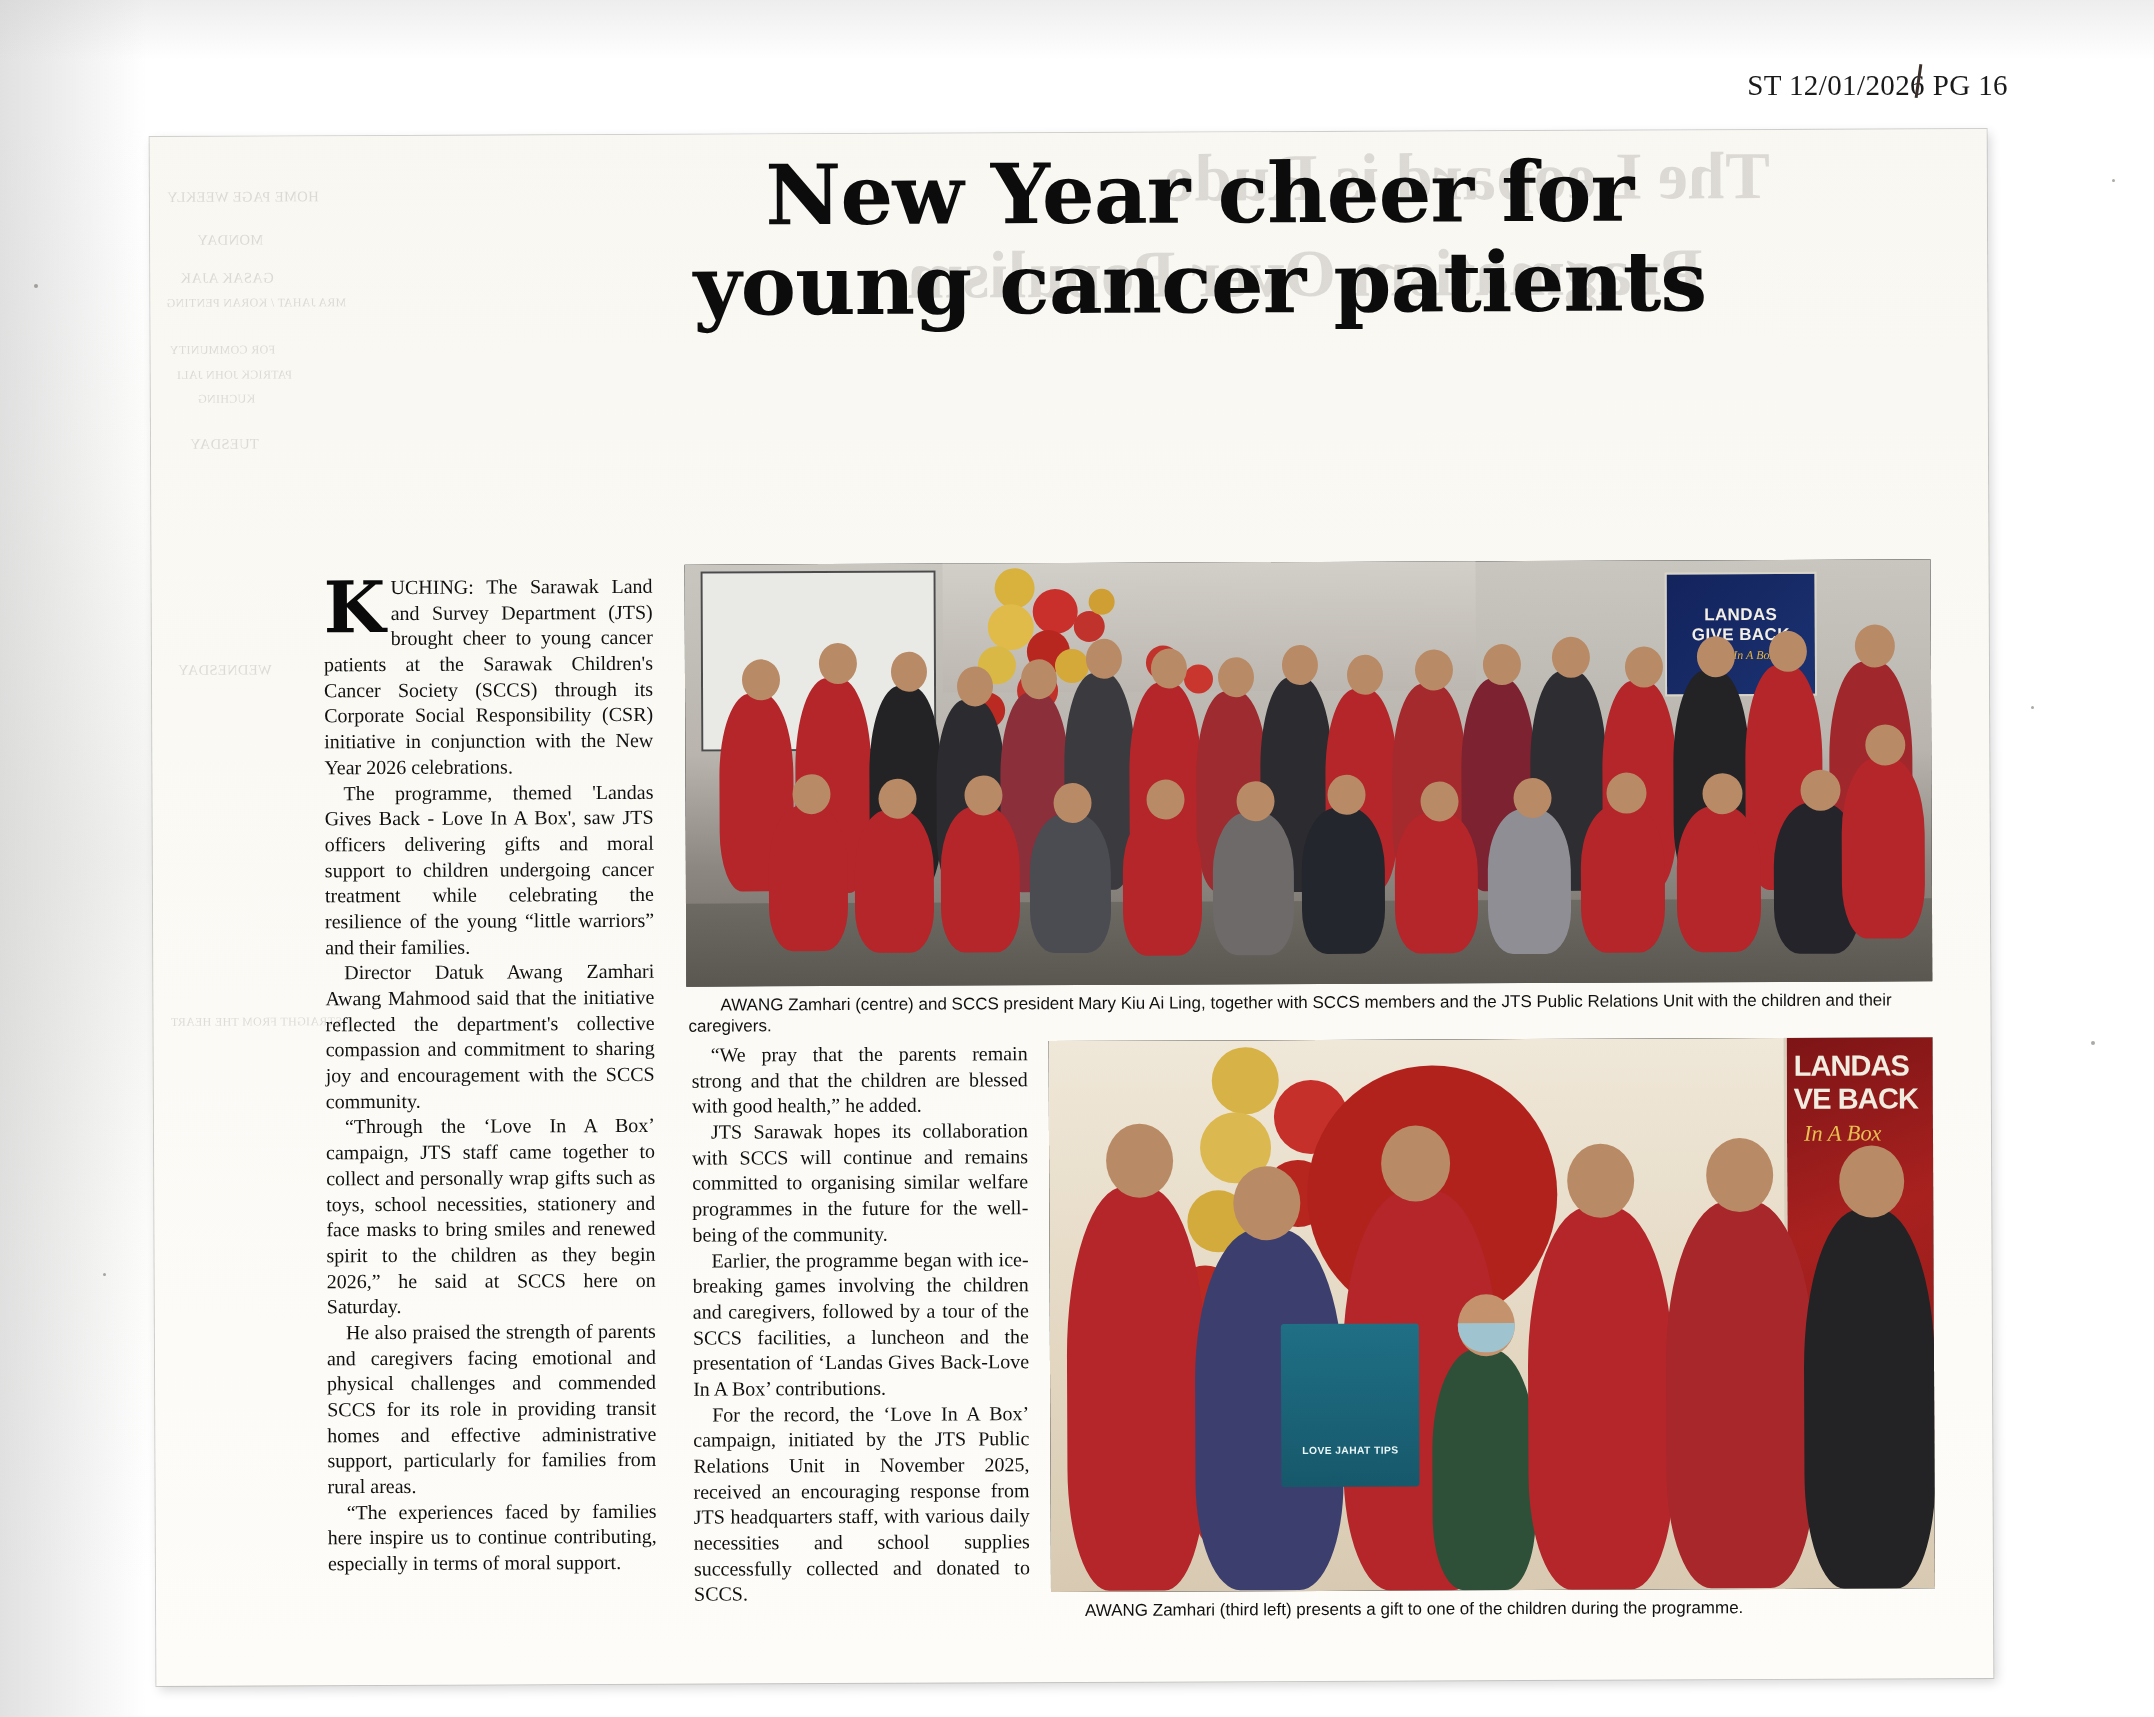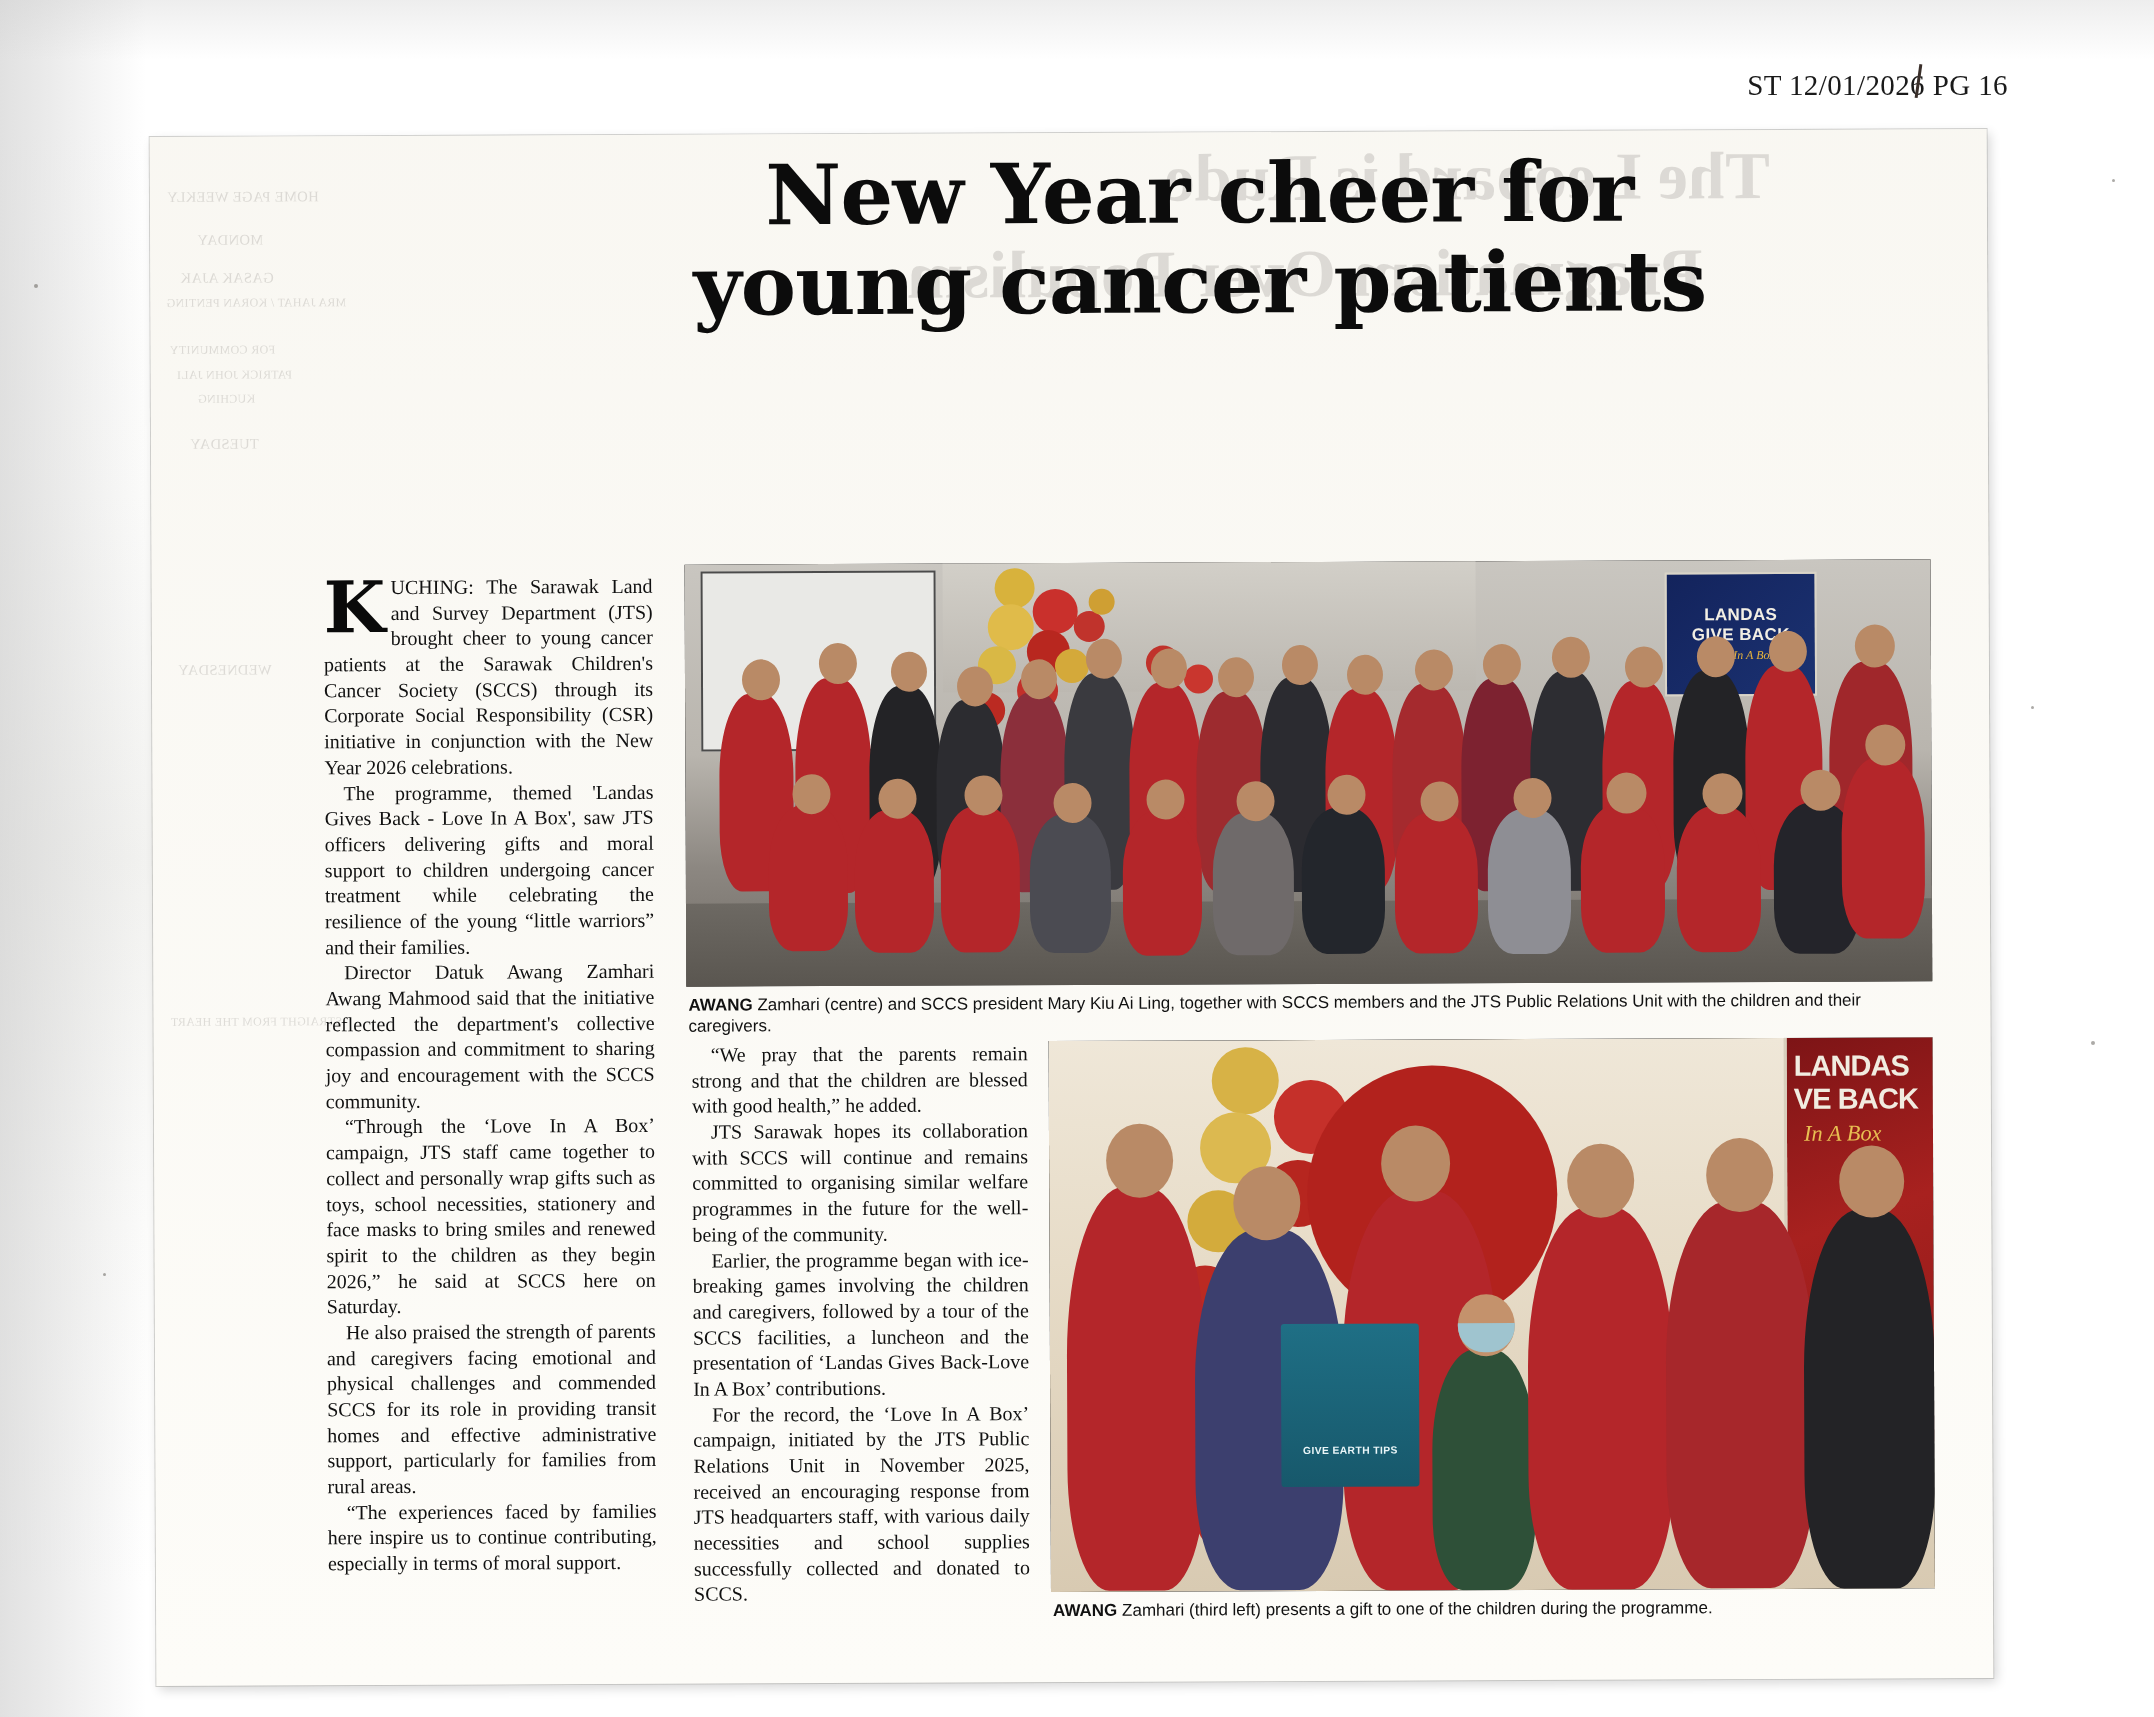--- a/index.html
+++ b/index.html
@@ -163,21 +163,21 @@
 
   .caption {
     position: absolute;
     font-family: "Liberation Sans", sans-serif;
     font-size: 17px;
     line-height: 1.25;
     color: #111;
   }
   #caption1 { left: 535px; top: 860px; width: 1248px; }
   #caption2 { left: 897px; top: 1467px; width: 886px; }
-  .caption b { font-weight: bold; }
+  .caption b { font-weight: normal; margin-left: 32px; }
 
   
   .room-bg {
     position: absolute; inset: 0;
     background:
       linear-gradient(to bottom, #c9c6c0 0%, #b9b5ae 45%, #8c8781 72%, #6f6a64 100%);
   }
   .screen-white {
     position: absolute; left: 15.5px; top: 6.9px; width: 231px; height: 176px;
     background: #e9e9e6; border: 2.6px solid #4b4b4b;
@@ -416,21 +416,21 @@
     <div class="head" style="left:184px; top:126px; width:67px;  height:74px;"></div>
 
     <div class="person" style="left:293px; top:151px; width:155px; height:400px; background:#b4262a;"></div>
     <div class="head" style="left:332px; top:86px; width:69px;  height:76px;"></div>
 
     <div class="person" style="left:382px; top:310px; width:103px; height:241px; background:#2e5038;"></div>
     <div class="head" style="left:408px; top:255px; width:57px;  height:62px; background:#c4926c;"></div>
     <div style="position:absolute;left:408px;top:284px;width:57px;height:29px;border-radius:0 0 26px 26px;background:#9fc4cf;"></div>
 
     <div class="totebag">
-      <div class="tb-label">GIVE EARTH TIPS</div>
+      <div class="tb-label">LOVE JAHAT TIPS</div>
     </div>
 
     <div class="person" style="left:478px; top:168px; width:145px; height:383px; background:#b4262a;"></div>
     <div class="head" style="left:518px; top:105px; width:67px;  height:74px;"></div>
 
     <div class="person" style="left:616px; top:163px; width:148px; height:387px; background:#a7272b;"></div>
     <div class="head" style="left:657px; top:100px; width:67px;  height:74px;"></div>
 
     <div class="person" style="left:754px; top:172px; width:131px; height:379px; background:#232326;"></div>
     <div class="head" style="left:790px; top:108px; width:65px;  height:72px;"></div>

